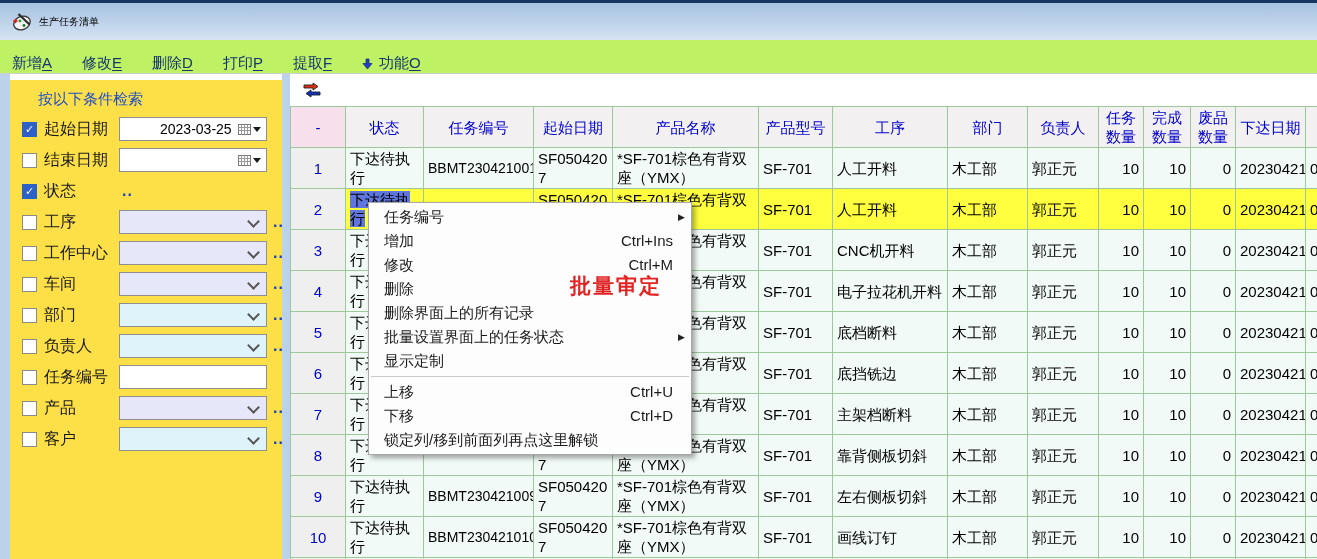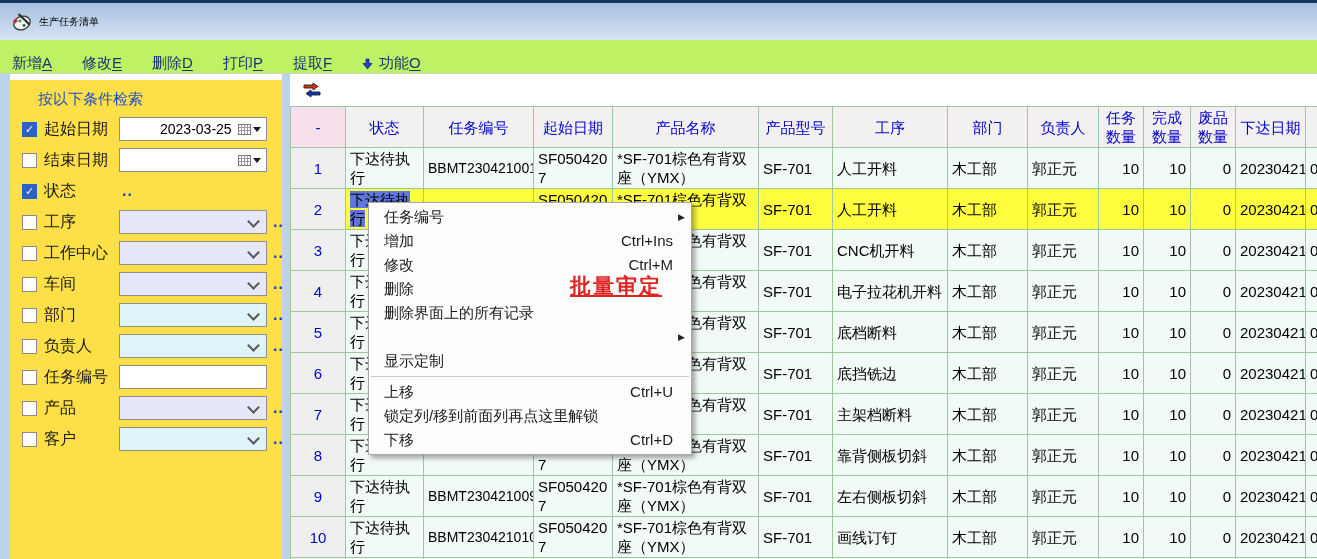--- a/index.html
+++ b/index.html
@@ -57,21 +57,21 @@
   
   .cmenu{position:absolute;left:368px;top:202px;width:324px;box-sizing:border-box;background:#fdfdfd;
     border:1px solid #a8a8a8;box-shadow:3px 3px 5px rgba(0,0,0,.35);padding:2px 0;z-index:10;}
   .cm-item{position:relative;height:24px;line-height:24px;font-size:15px;color:#1a1a1a;
     padding-left:15px;white-space:nowrap;cursor:default;}
   .cm-short{position:absolute;right:18px;top:0;margin-left:17px;}
   .cm-sub{position:absolute;right:6px;top:0;font-size:9px;color:#222;}
   .cm-sep{border-top:1px solid #c9c9c9;margin:3px 2px;height:0;}
   
   .annotation{position:absolute;left:570px;top:272px;font-size:21px;font-weight:bold;
-    color:#e02323;z-index:11;letter-spacing:2px;text-decoration:underline;}
+    color:#e02323;z-index:11;letter-spacing:2px;}
 </style>
 </head>
 <body>
 
 <div class="titlebar">
   <span style="line-height:0;">
     <svg width="22" height="20" viewBox="0 0 22 20">
       <ellipse cx="12" cy="11" rx="8.5" ry="6.5" fill="#f5f5f5" stroke="#3a3a3a" stroke-width="1.4" transform="rotate(-22 12 11)"></ellipse>
       <path d="M3.2 9 h4.6 M5.5 6.7 v4.6" stroke="#d81f1f" stroke-width="1.6"></path>
       <circle cx="10" cy="9" r="1.4" fill="#1f9a2f"></circle>
@@ -433,20 +433,20 @@
       </tbody>
     </table>
 </div>
 
 <div class="cmenu" id="cmenu">
     <div class="cm-item"><span>任务编号</span><span class="cm-sub">▶</span></div>
     <div class="cm-item"><span>增加</span><span class="cm-short">Ctrl+Ins</span></div>
     <div class="cm-item"><span>修改</span><span class="cm-short">Ctrl+M</span></div>
     <div class="cm-item"><span>删除</span></div>
     <div class="cm-item"><span>删除界面上的所有记录</span></div>
-    <div class="cm-item"><span class="cm-sub">▶</span></div>
+    <div class="cm-item"><span>批量设置界面上的任务状态</span><span class="cm-sub">▶</span></div>
     <div class="cm-item"><span>显示定制</span></div>
     <div class="cm-sep"></div>
     <div class="cm-item"><span>上移</span><span class="cm-short">Ctrl+U</span></div>
+    <div class="cm-item"><span>下移</span><span class="cm-short">Ctrl+D</span></div>
     <div class="cm-item"><span>锁定列/移到前面列再点这里解锁</span></div>
-    <div class="cm-item"><span>下移</span><span class="cm-short">Ctrl+D</span></div>
   </div>
 <div class="annotation" style="color: rgb(224, 35, 35);">批量审定</div>
 
 </body></html>

